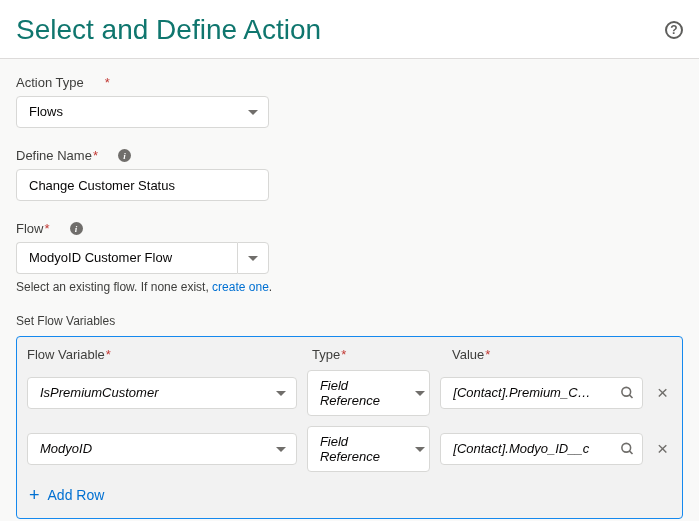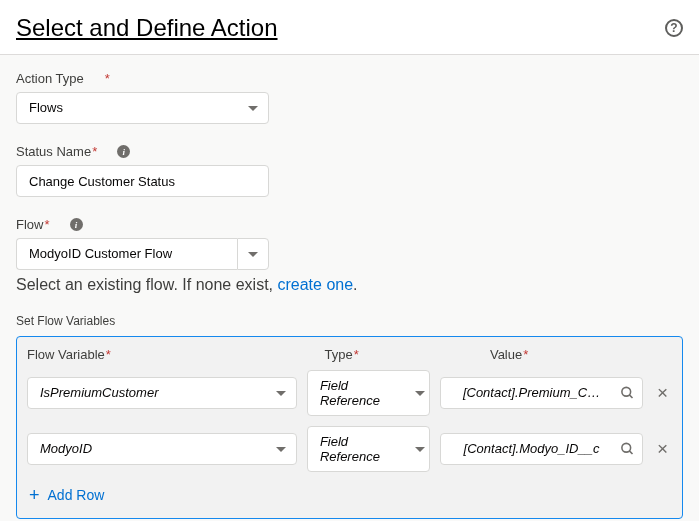--- a/index.html
+++ b/index.html
@@ -15,24 +15,23 @@
       width: 699px;
     }
     .header {
       display: flex;
       justify-content: space-between;
       align-items: center;
       padding: 14px 16px 12px 16px;
       border-bottom: 1px solid #dddbda;
     }
     .page-title {
-      font-size: 24px;
+      font-size: 28px;
       font-weight: 400;
-      color: #000000;
-      text-decoration: underline;
+      color: #0f766e;
     }
     .help-icon {
       width: 18px;
       height: 18px;
       border: 2px solid #5e5e5c;
       border-radius: 50%;
       display: flex;
       align-items: center;
       justify-content: center;
       font-size: 12px;
@@ -132,21 +131,21 @@
       border: 1px solid #d8d8d6;
       border-top-right-radius: 4px;
       border-bottom-right-radius: 4px;
       display: flex;
       align-items: center;
       justify-content: center;
       background: #fff;
       cursor: pointer;
     }
     .helper-text {
-      font-size: 16px;
+      font-size: 12px;
       color: #3e3e3c;
       margin-top: 6px;
     }
     .link {
       color: #0070d2;
       cursor: pointer;
     }
     .section-title {
       font-size: 12px;
       color: #3e3e3c;
@@ -154,21 +153,20 @@
     }
     .variables-panel {
       border: 1px solid #1589ee;
       border-radius: 4px;
       background: #f2f2f2;
       padding: 10px 10px 10px 10px;
     }
     .var-headers {
       display: flex;
       margin-bottom: 8px;
-      gap: 38px;
     }
     .var-header {
       font-size: 13px;
       color: #3e3e3c;
     }
     .col-var { width: 285px; }
     .col-type { width: 140px; }
     .col-value { width: 200px; }
     .var-row {
       display: flex;
@@ -190,21 +188,20 @@
     }
     .type-select .select-input {
       width: 100%;
       padding-right: 32px;
       font-size: 13px;
     }
     .type-select .caret-btn { width: 20px; }
     .value-input {
       position: relative;
       width: 210px;
-      text-align: center;
     }
     .value-input .text-input {
       width: 100%;
       padding-right: 32px;
       overflow: hidden;
       white-space: nowrap;
       text-overflow: ellipsis;
     }
     .search-icon {
       position: absolute;
@@ -260,21 +257,21 @@
     <div class="select-wrapper">
       <div class="select-input w1">Flows</div>
       <div class="caret-btn">
           <div class="caret-down"></div>
         </div>
     </div>
   </div>
 
   <div class="field-group">
     <div class="field-label">
-      <span><span>Status Name</span><span class="required">*</span></span>
+      <span><span>Define Name</span><span class="required">*</span></span>
       <span class="info-icon">i</span>
     </div>
     <input type="text" class="text-input w1" value="Change Customer Status" style="">
   </div>
 
   <div class="field-group">
     <div class="field-label">
       <span><span>Flow</span><span class="required">*</span></span>
       <span class="info-icon">i</span>
     </div>

